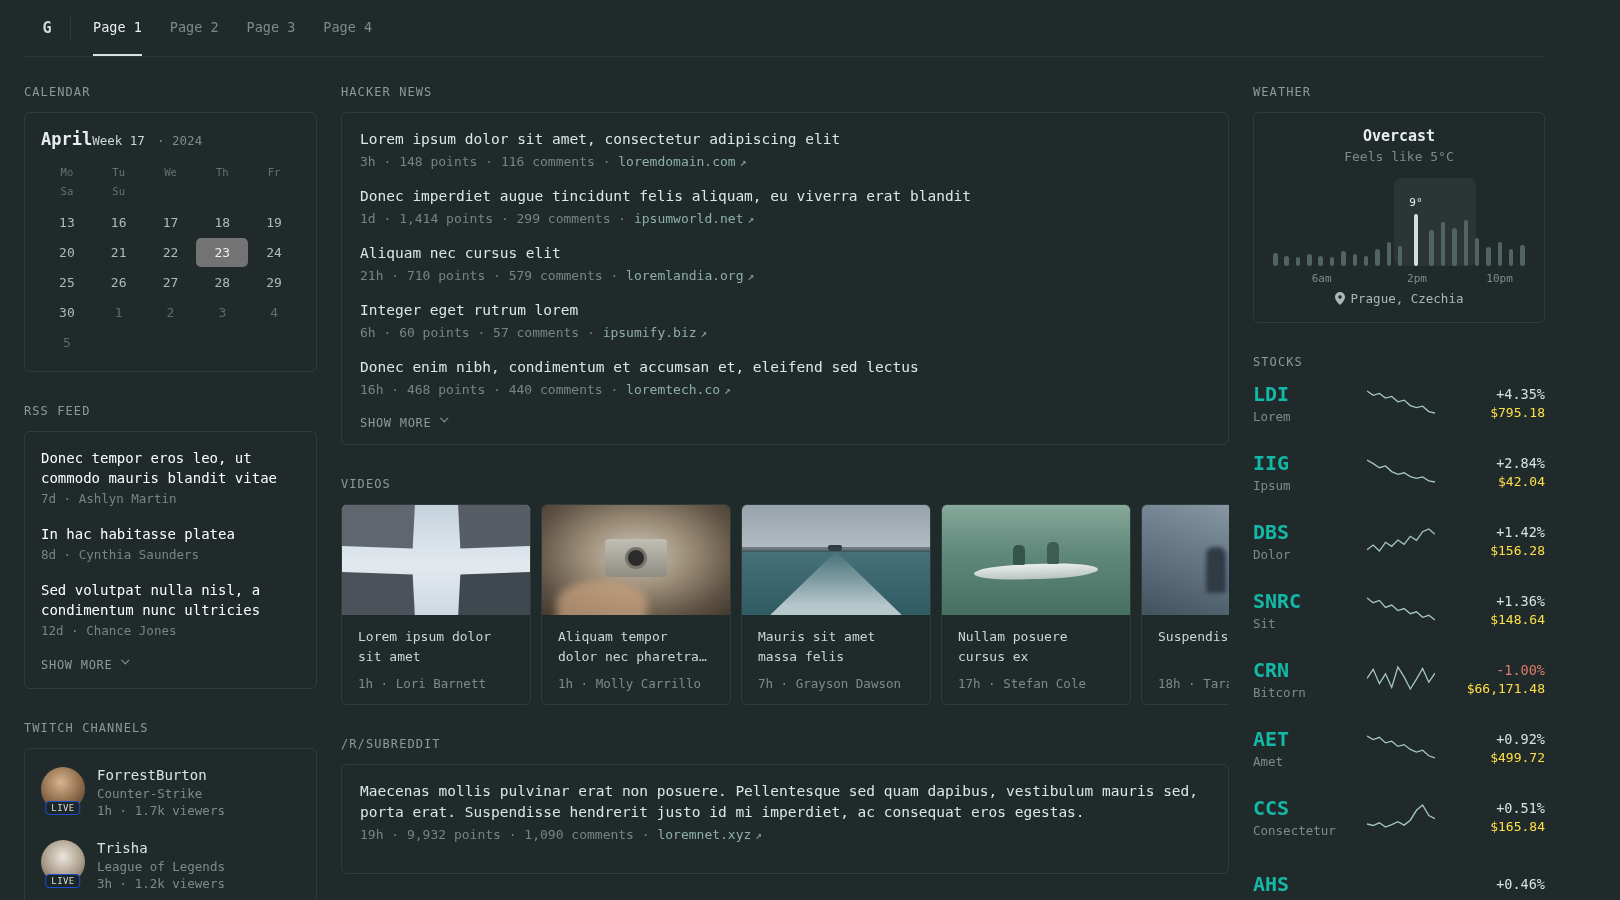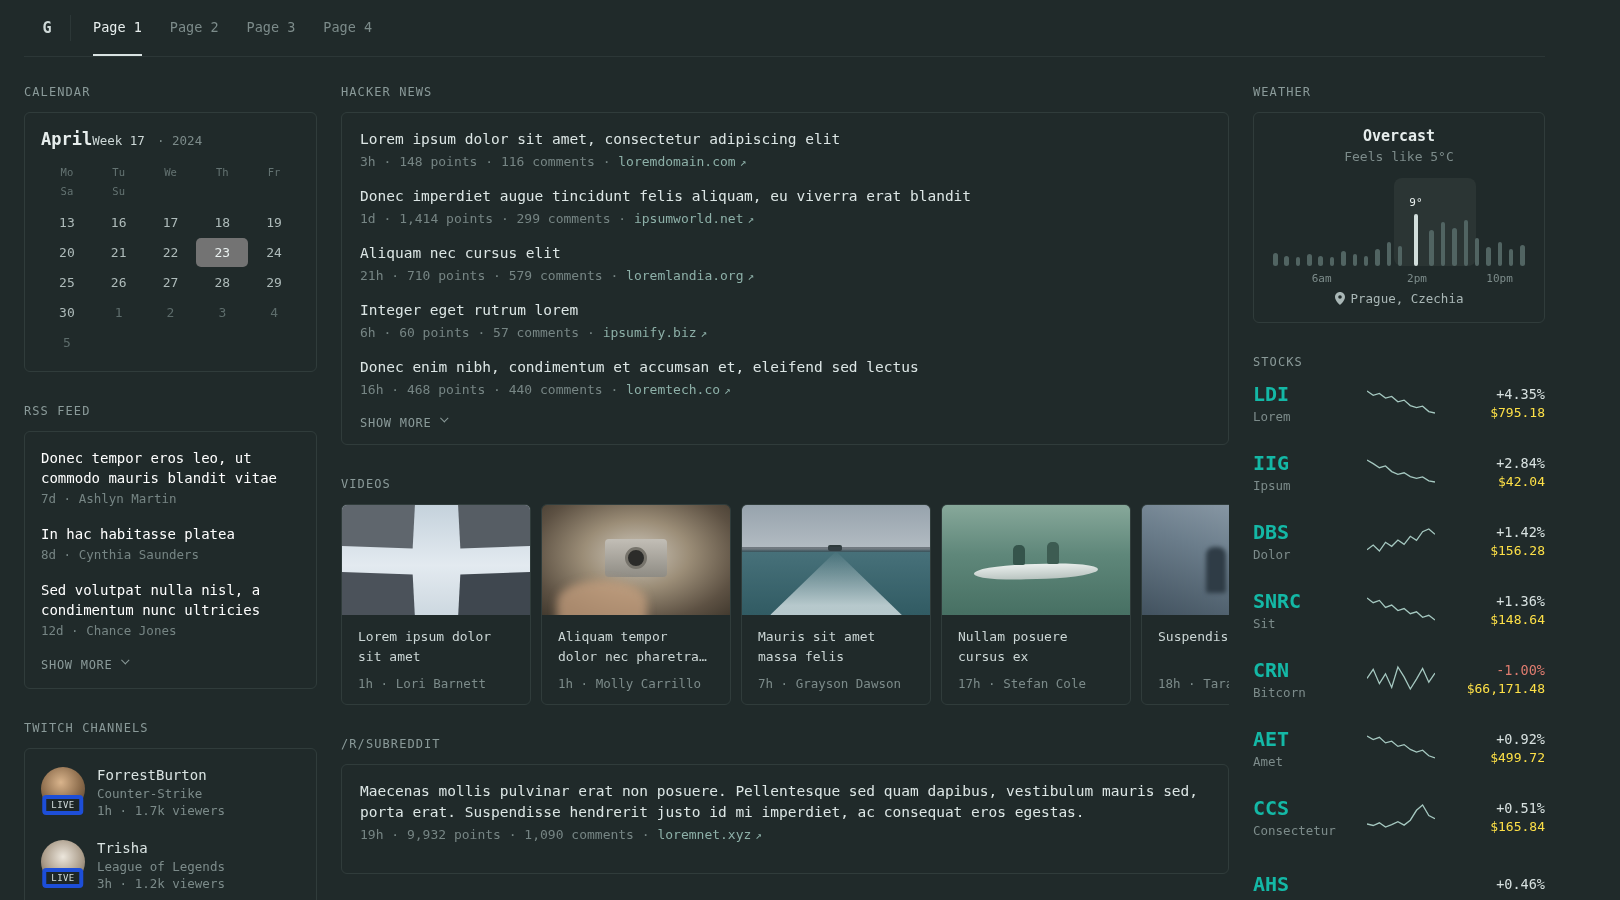--- a/index.html
+++ b/index.html
@@ -48,21 +48,21 @@
   .chev{width:6px;height:6px;border-left:1.5px solid currentColor;border-bottom:1.5px solid currentColor;transform:rotate(-45deg) translateY(-1px)}
 
   
   .twitch{padding:18px 16px}
   .twitch-item{display:flex;gap:12px;margin-bottom:22px;cursor:pointer}
   .avatar-wrap{position:relative;width:44px;height:44px;flex:0 0 44px}
   .avatar{width:44px;height:44px;border-radius:50%}
   .avatar[data-avatar="a1"]{background:radial-gradient(circle at 45% 35%,#d9b48c,#8a6a4a 55%,#4a3a2c 95%)}
   .avatar[data-avatar="a2"]{background:radial-gradient(circle at 50% 38%,#ece6dc,#ab9d8b 55%,#63564a 95%)}
   .avatar[data-avatar="a3"]{background:radial-gradient(circle at 50% 38%,#e6dac3,#b2a28a 55%,#75654f 95%)}
-  .live-badge{position:absolute;left:50%;bottom:-4px;transform:translateX(-50%);background:#1d2626;border:4px solid #1d4ed8;border-radius:4px;padding:1px 5px;font-size:9px;letter-spacing:.05em;color:#d2dddc}
+  .live-badge{position:absolute;left:50%;bottom:-4px;transform:translateX(-50%);background:#1d2626;border:1px solid #1d4ed8;border-radius:4px;padding:1px 5px;font-size:9px;letter-spacing:.05em;color:#d2dddc}
   .live-badge:empty{display:none}
   .twitch-name{font-size:14px;color:#dae4e3}
   .twitch-game{margin-top:3px;font-size:12.5px;color:#7c8b8a}
   .twitch-meta{margin-top:2px;font-size:12.5px;color:#7c8b8a}
 
   
   .hn{padding:16px 18px 14px}
   .hn-item{margin-bottom:17px}
   .hn-title{display:block;font-size:14.5px;line-height:21px;color:#dce6e5;cursor:pointer}
   .hn-meta{margin-top:4px;font-size:13px;color:#768584}

